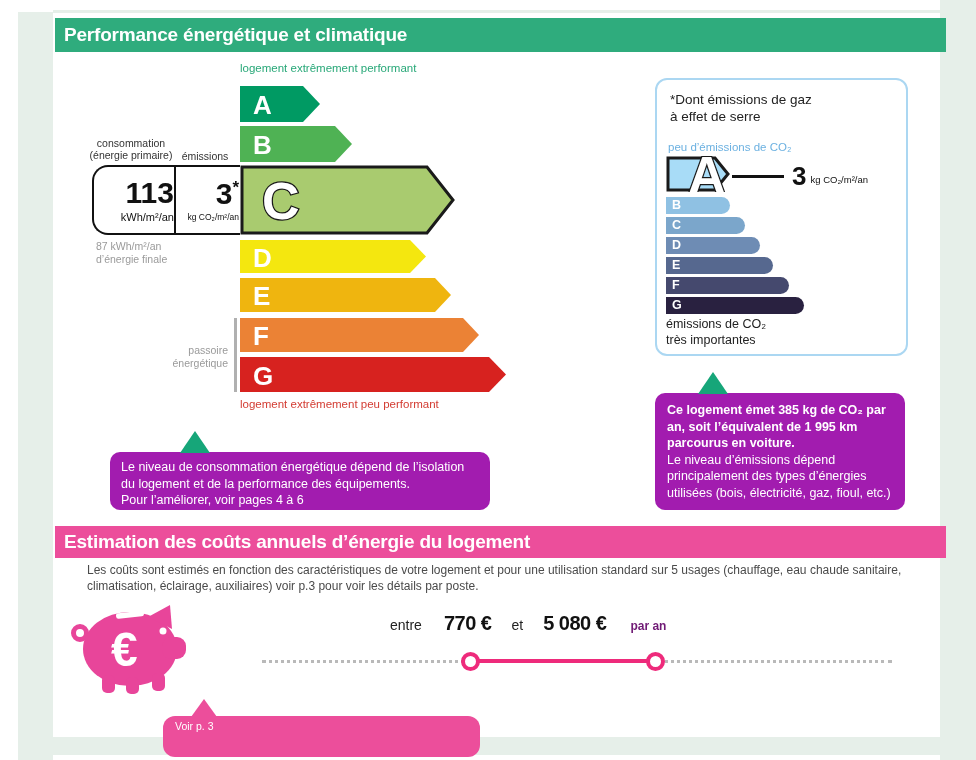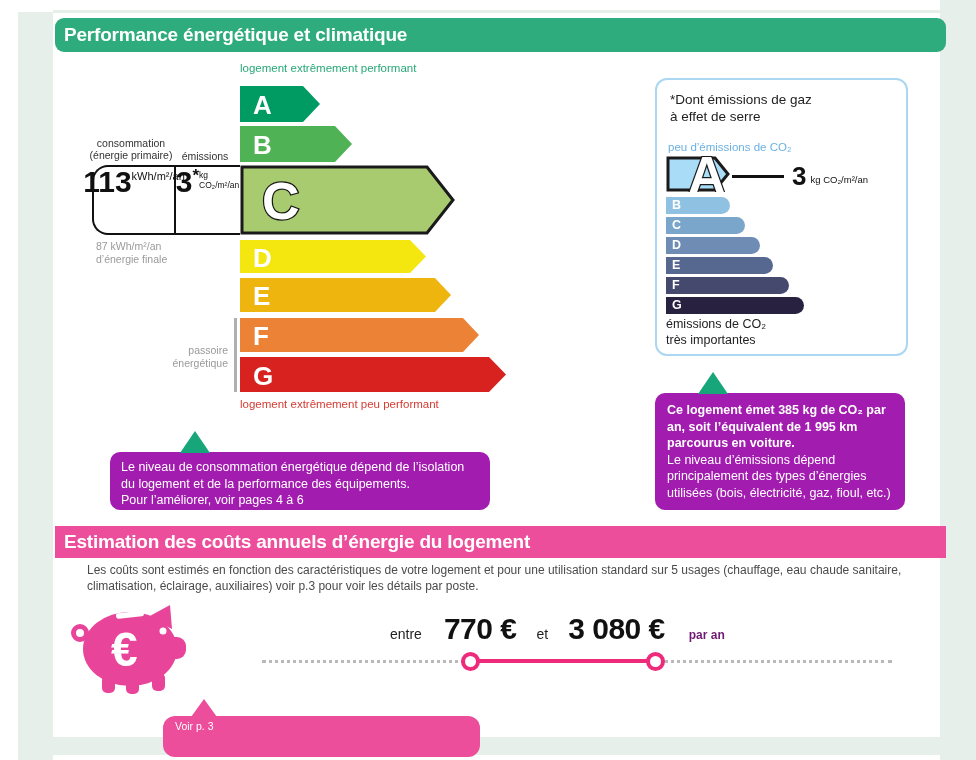--- a/index.html
+++ b/index.html
@@ -11,21 +11,21 @@
   
   .section-bar{height:34px;line-height:34px;color:#fff;font-weight:700;font-size:19px;
                padding-left:9px;letter-spacing:-0.2px;}
   
   .scale-top-label{font-size:11.5px;color:#28a878;}
   .scale-bottom-label{font-size:11.5px;color:#d33c32;}
   .col-label{font-size:10.5px;color:#333;text-align:center;line-height:1.15;white-space:pre-line;}
   .gray-note{font-size:10.5px;color:#9a9a9a;line-height:1.2;white-space:pre-line;}
   .value-box{display:flex;background:#fff;border:2.5px solid #111;border-right:none;
              border-radius:16px 0 0 16px;box-sizing:border-box;}
-  .vb-cell{display:flex;flex-direction:row;align-items:flex-start;justify-content:center;}
+  .vb-cell{display:flex;flex-direction:column;align-items:flex-end;justify-content:center;}
   .vb-cell1{width:80px;border-right:2px solid #111;}
   .vb-cell2{width:63px;}
   .vb-value{font-size:30px;font-weight:800;color:#111;line-height:1;}
   .vb-value sup{font-size:17px;font-weight:800;}
   .vb-unit1{font-size:11px;color:#111;margin-top:3px;}
   .vb-unit2{font-size:8.5px;color:#111;margin-top:3px;}
   .sieve-bar{background:#b0b0b0;}
   
   .callout{border-radius:10px;color:#fff;}
   .callout .pointer{position:absolute;width:0;height:0;
@@ -42,40 +42,40 @@
            font-size:12.5px;font-weight:700;color:#fff;line-height:17px;padding-left:6px;
            box-sizing:border-box;}
   .co2-a-row{display:flex;align-items:center;}
   .co2-line{height:3px;background:#111;width:52px;margin-left:2px;}
   .co2-big-val{font-size:26px;font-weight:800;color:#111;margin-left:8px;line-height:1;}
   .co2-big-unit{font-size:9.5px;color:#111;margin-left:4px;margin-top:7px;}
   
   .cost-intro{font-size:12px;color:#4a4a4a;line-height:1.3;}
   .cost-row{display:flex;align-items:baseline;}
   .cost-small{font-size:14px;color:#222;}
-  .cost-big{font-size:30px;font-weight:800;color:#111;letter-spacing:-0.5px;}
+  .cost-big{font-size:20px;font-weight:800;color:#111;letter-spacing:-0.5px;}
   .cost-bold{font-size:12px;font-weight:700;color:#701a75;}
   .dotted-line{border-top:3px dotted #b9b9b9;}
   .slider-fill{height:4px;background:#ee2a7b;}
   .slider-dot{width:11px;height:11px;border-radius:50%;background:#fff;border:4px solid #ee2a7b;}
   .footnote{font-size:12px;color:#8f8f8f;text-align:center;line-height:1.5;white-space:pre-line;}
   .pink-callout-title{font-size:14px;font-weight:700;}
   .pink-callout-sub{font-size:10.5px;}
 </style>
 </head>
 <body>
 
 <div id="canvas">
 
   <div class="abs band" style="left:18px;top:12px;width:35px;height:748px;"></div>
   <div class="abs band" style="left:940px;top:0;width:36px;height:760px;"></div>
   <div class="abs band" style="left:53px;top:10px;width:887px;height:3px;"></div>
   <div class="abs band" style="left:18px;top:737px;width:922px;height:18px;"></div>
 
-  <div class="abs section-bar" style="left: 55px; top: 18px; width: 882px; background: rgb(47, 172, 125); border-radius: 9px;"><span>Performance énergétique et climatique</span></div>
+  <div class="abs section-bar" style="left: 55px; top: 18px; width: 882px; background: rgb(47, 172, 125);"><span>Performance énergétique et climatique</span></div>
 
   <div class="abs scale-top-label" style="left:240px;top:62px;">logement extrêmement performant</div>
   <div class="abs scale-bottom-label" style="left:240px;top:398px;">logement extrêmement peu performant</div>
 
   <div class="abs col-label" style="left:88px;top:137px;width:86px;">consommation
 (énergie primaire)</div>
   <div class="abs col-label" style="left:172px;top:150px;width:66px;">émissions</div>
 
   <div class="abs value-box" style="left:92px;top:165px;width:148px;height:70px;">
     <div class="vb-cell vb-cell1">
@@ -181,21 +181,21 @@
       <circle cx="93" cy="34" r="3.5" fill="#fff"></circle>
       <rect x="46" y="15" width="28" height="5.5" rx="2.5" fill="#fff" transform="rotate(-6 60 18)"></rect>
       <text x="41" y="69" font-family="Liberation Sans, sans-serif" font-size="48" font-weight="700" fill="#fff">€</text>
     </svg>
   </div>
 
   <div class="abs cost-row" style="left:390px;top:612px;text-align:center;">
     <span class="cost-small">entre</span>
     <span class="cost-big" style="margin-left:22px;">770 €</span>
     <span class="cost-small" style="margin-left:20px;">et</span>
-    <span class="cost-big" style="margin-left:20px;">3 080 €</span>
+    <span class="cost-big" style="margin-left:20px;">5 080 €</span>
     <span class="cost-bold" style="margin-left:24px;">par an</span>
   </div>
 
   <div class="abs dotted-line" style="left:262px;top:660px;width:630px;"></div>
   <div class="abs slider-fill" style="left:470px;top:659px;width:185px;"></div>
   <div class="abs slider-dot" style="left:461px;top:652px;"></div>
   <div class="abs slider-dot" style="left:646px;top:652px;"></div>
 
 
   <div class="abs callout co-pink" style="left:163px;top:716px;width:317px;height:41px;padding:4px 12px;box-sizing:border-box;border-radius:12px;">

